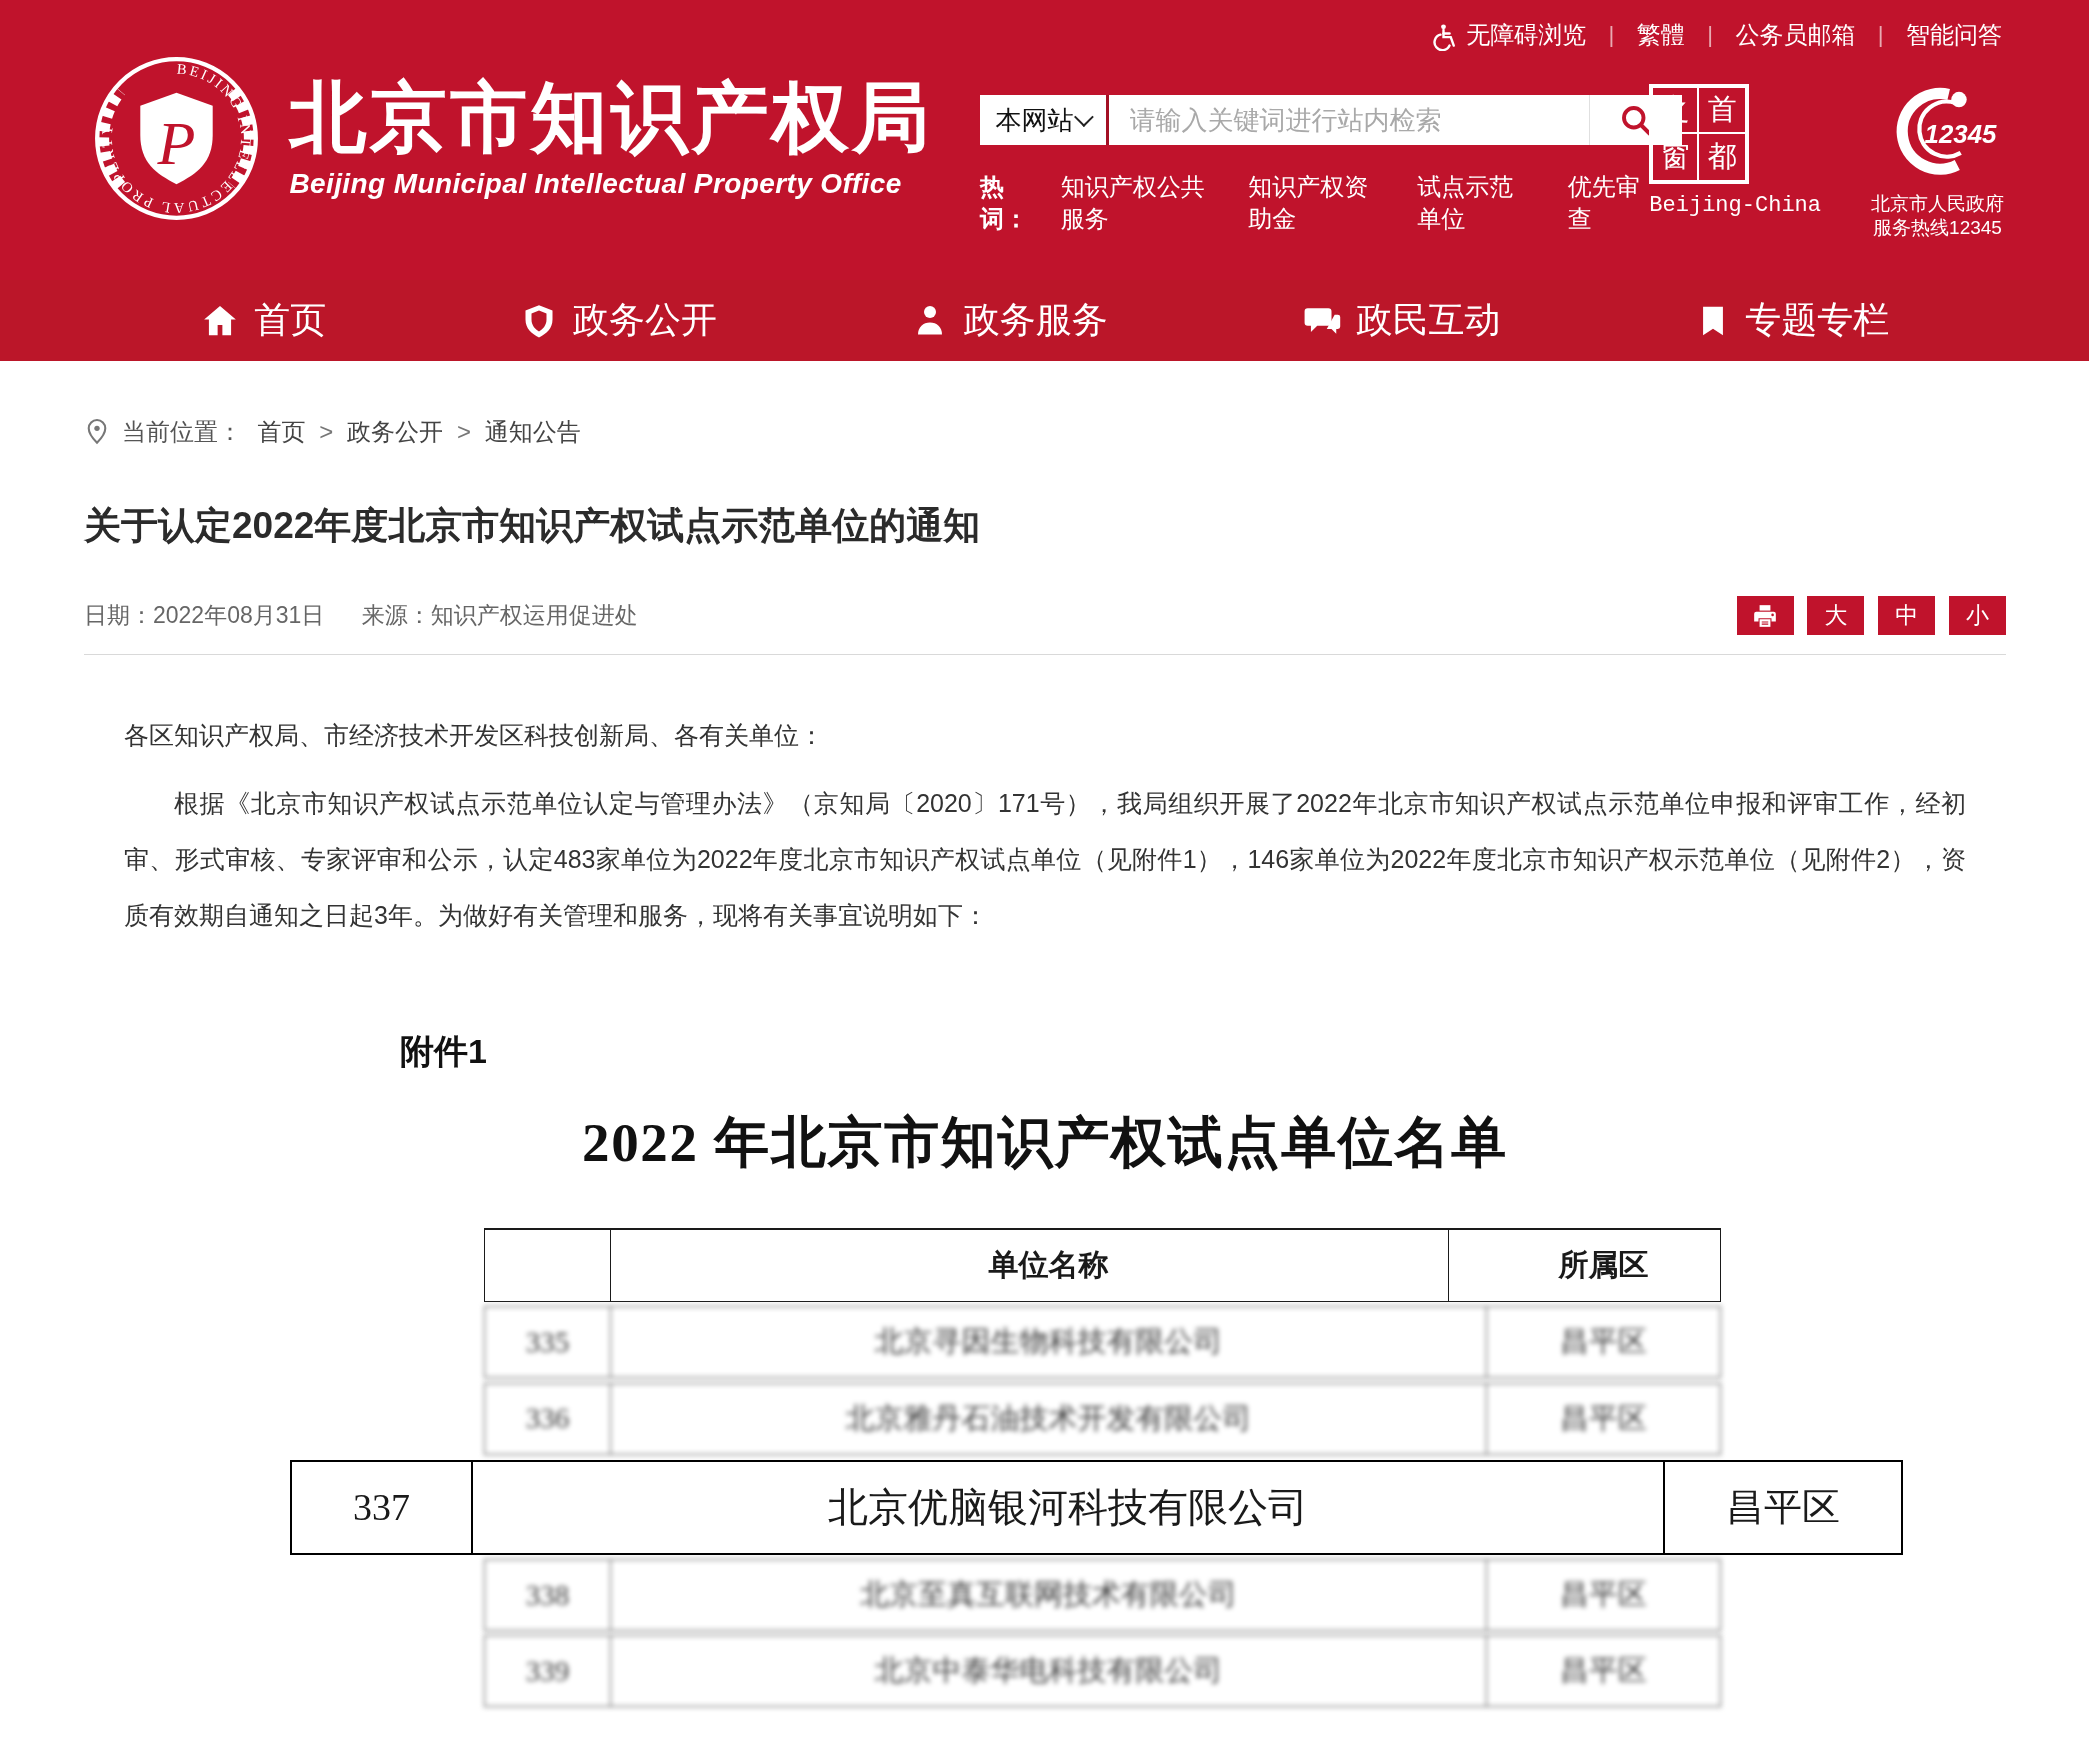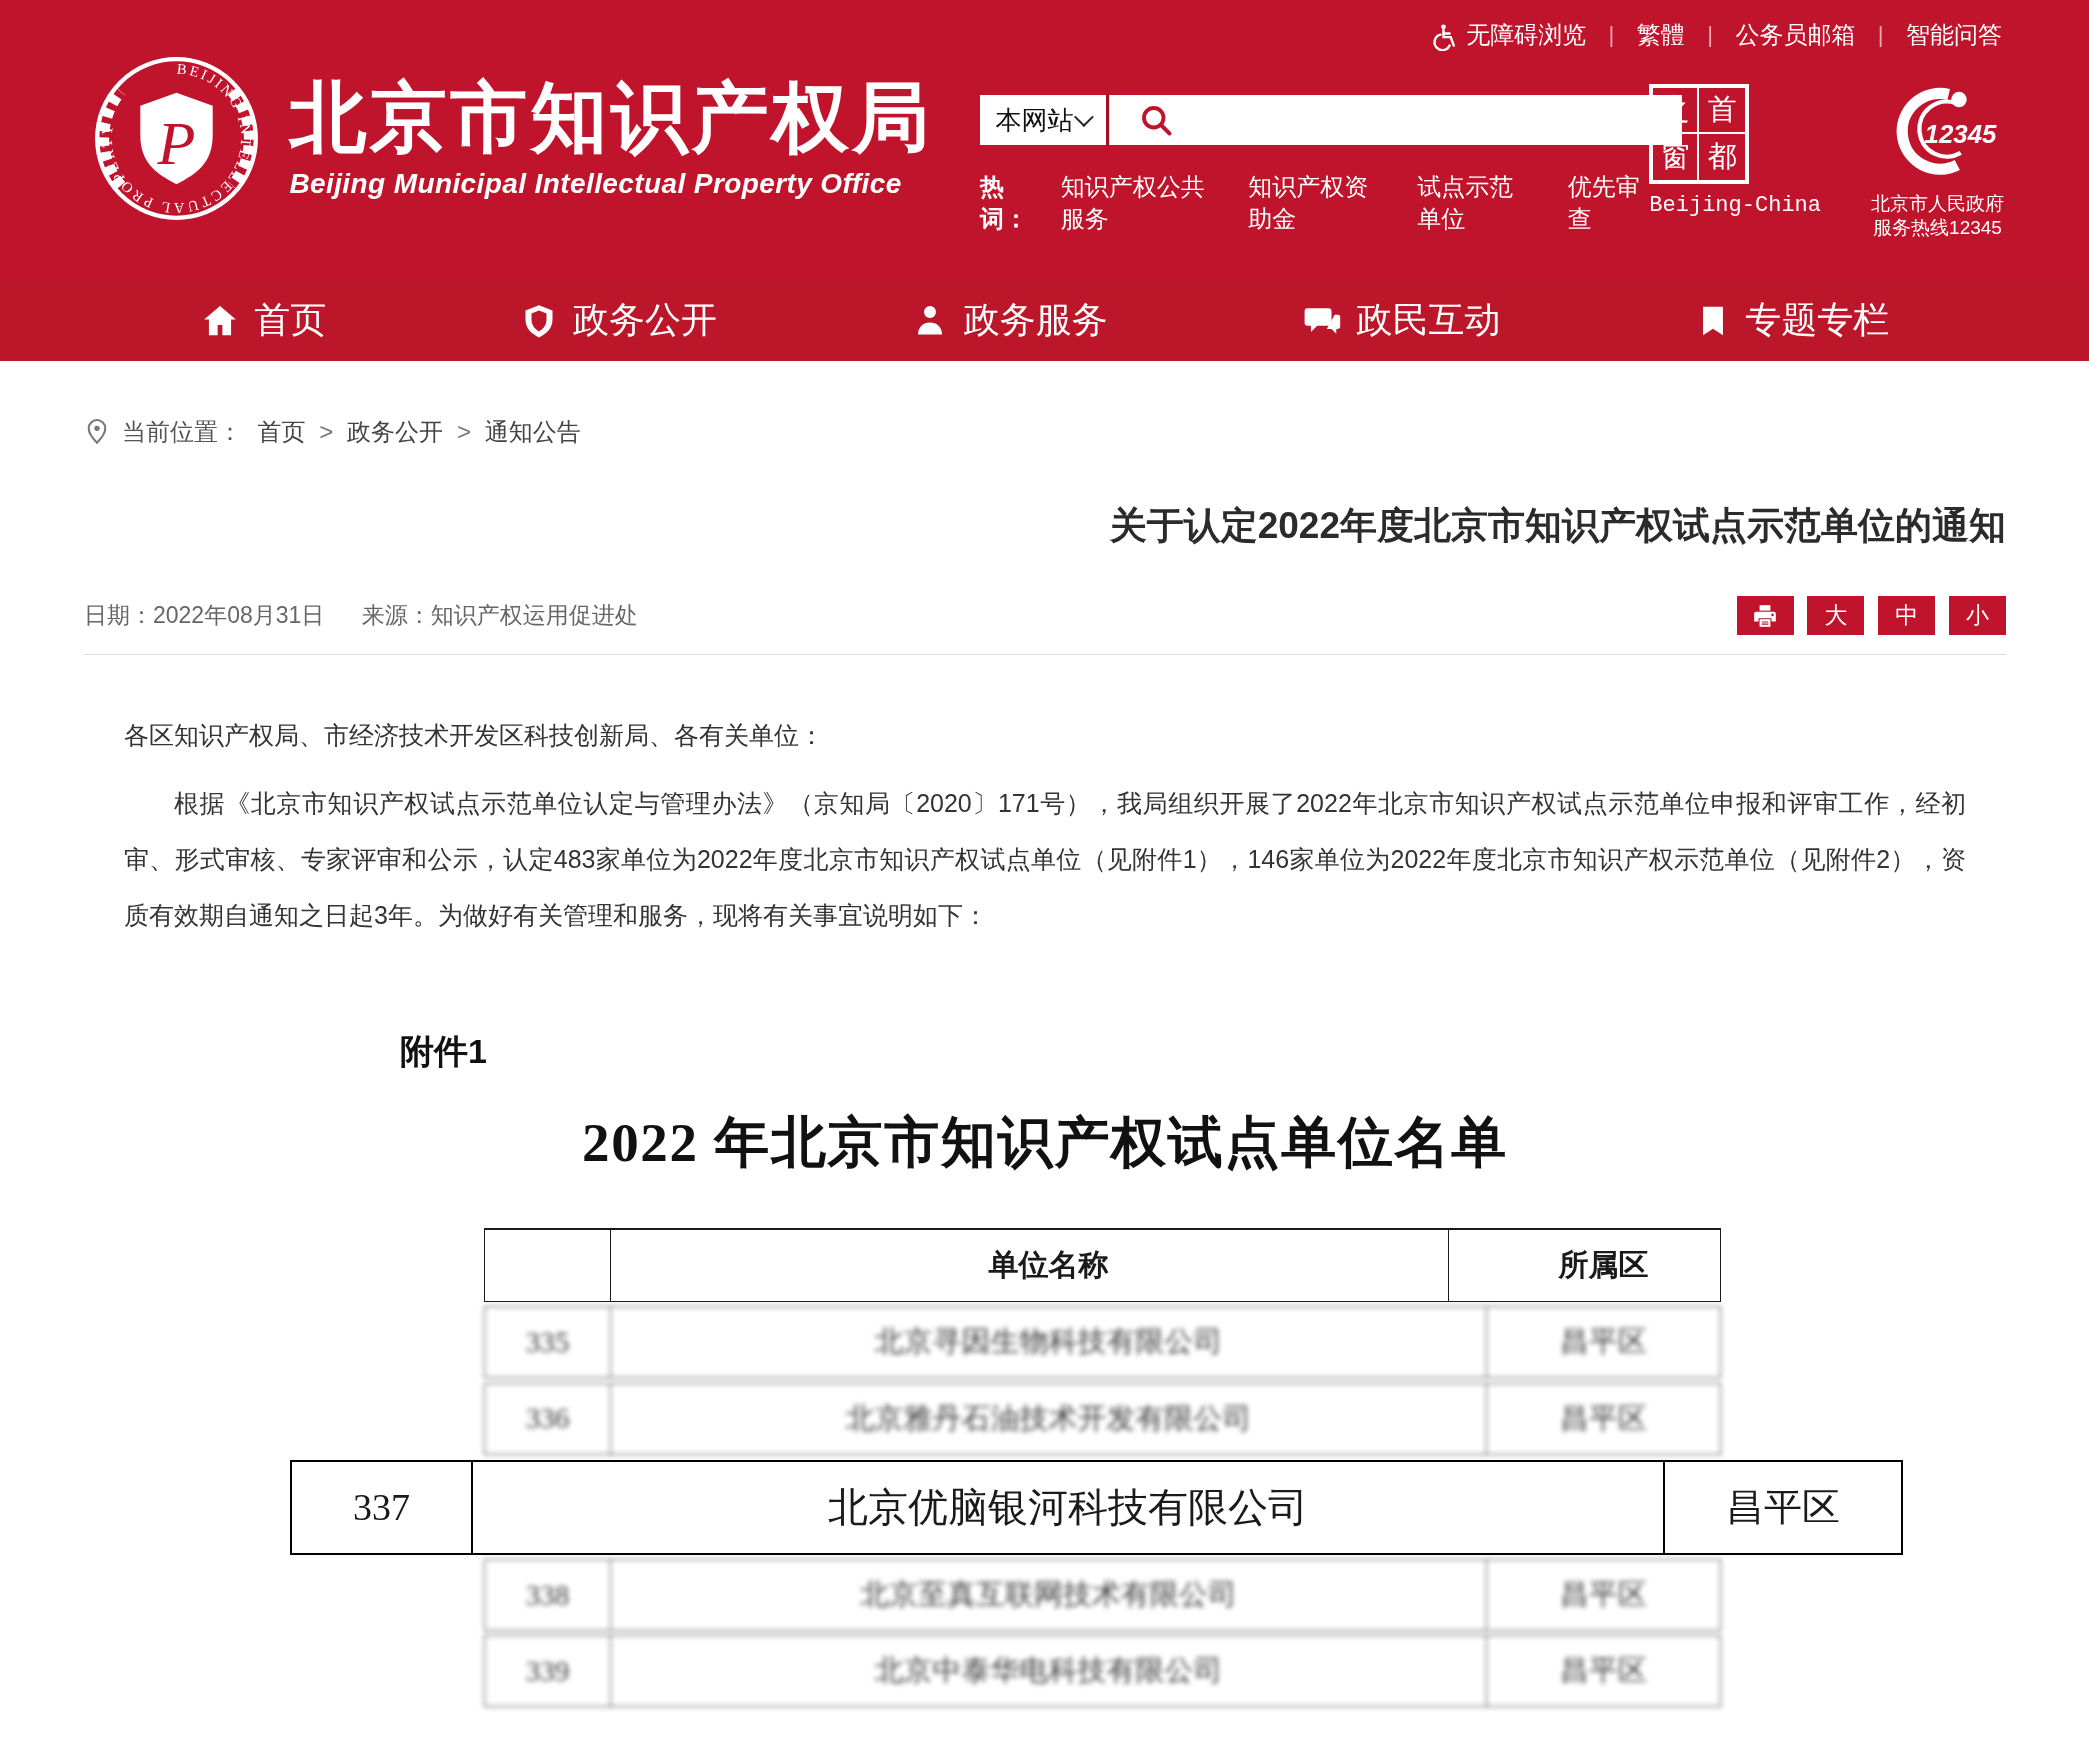--- a/index.html
+++ b/index.html
@@ -58,21 +58,21 @@
   .nav-item{display:flex;align-items:center;gap:15.5px;color:#fff;font-size:36px;
             font-weight:500;cursor:pointer;}
 
   
   .content{padding:0 84px;}
   .breadcrumb{margin-top:55px;display:flex;align-items:center;font-size:24px;color:#555;}
   .breadcrumb .bc-label{margin-left:12px;margin-right:15.5px;}
   .breadcrumb a{color:#444;text-decoration:none;}
   .breadcrumb .bc-sep{margin:0 13.8px;color:#777;}
 
-  .article-title{margin-top:53px;text-align:right;font-size:37px;font-weight:600;color:#2b2b2b;}
+  .article-title{margin-top:53px;text-align:left;font-size:37px;font-weight:600;color:#2b2b2b;}
 
   .meta-row{margin-top:45px;display:flex;justify-content:space-between;align-items:center;}
   .meta-left{font-size:23px;color:#666;}
   .meta-left .ml-gap{margin-left:31px;}
   .tools{display:flex;gap:13.8px;}
   .tool-btn{width:57px;height:39px;background:var(--red);color:#fff;border:none;font-size:23px;
             display:flex;align-items:center;justify-content:center;cursor:pointer;
             font-family:"Liberation Sans",sans-serif;}
   .divider{margin-top:19px;border:none;border-top:1.7px solid #d9d9d9;}
 
@@ -154,20 +154,21 @@
         <div class="site-name-en">Beijing Municipal Intellectual Property Office</div>
       </div>
     </div>
 
     <div class="search-area">
       <div class="search-bar">
         <div class="search-scope">
           <span>本网站</span>
           <span class="chevron"></span>
         </div>
+        <input class="search-input" type="text" placeholder="请输入关键词进行站内检索" style="">
         <button class="search-btn">
           <svg width="36" height="36" viewBox="0 0 24 24" fill="none" stroke="#c0132c" stroke-width="2.6" stroke-linecap="round">
             <circle cx="10.5" cy="10.5" r="6.5"></circle>
             <path d="M15.5 15.5 L21 21"></path>
           </svg>
         </button>
       </div>
       <div class="hot-words">
         <span class="hw-label">热词：</span>
         <a href="#"><span>知识产权公共服务</span></a>

